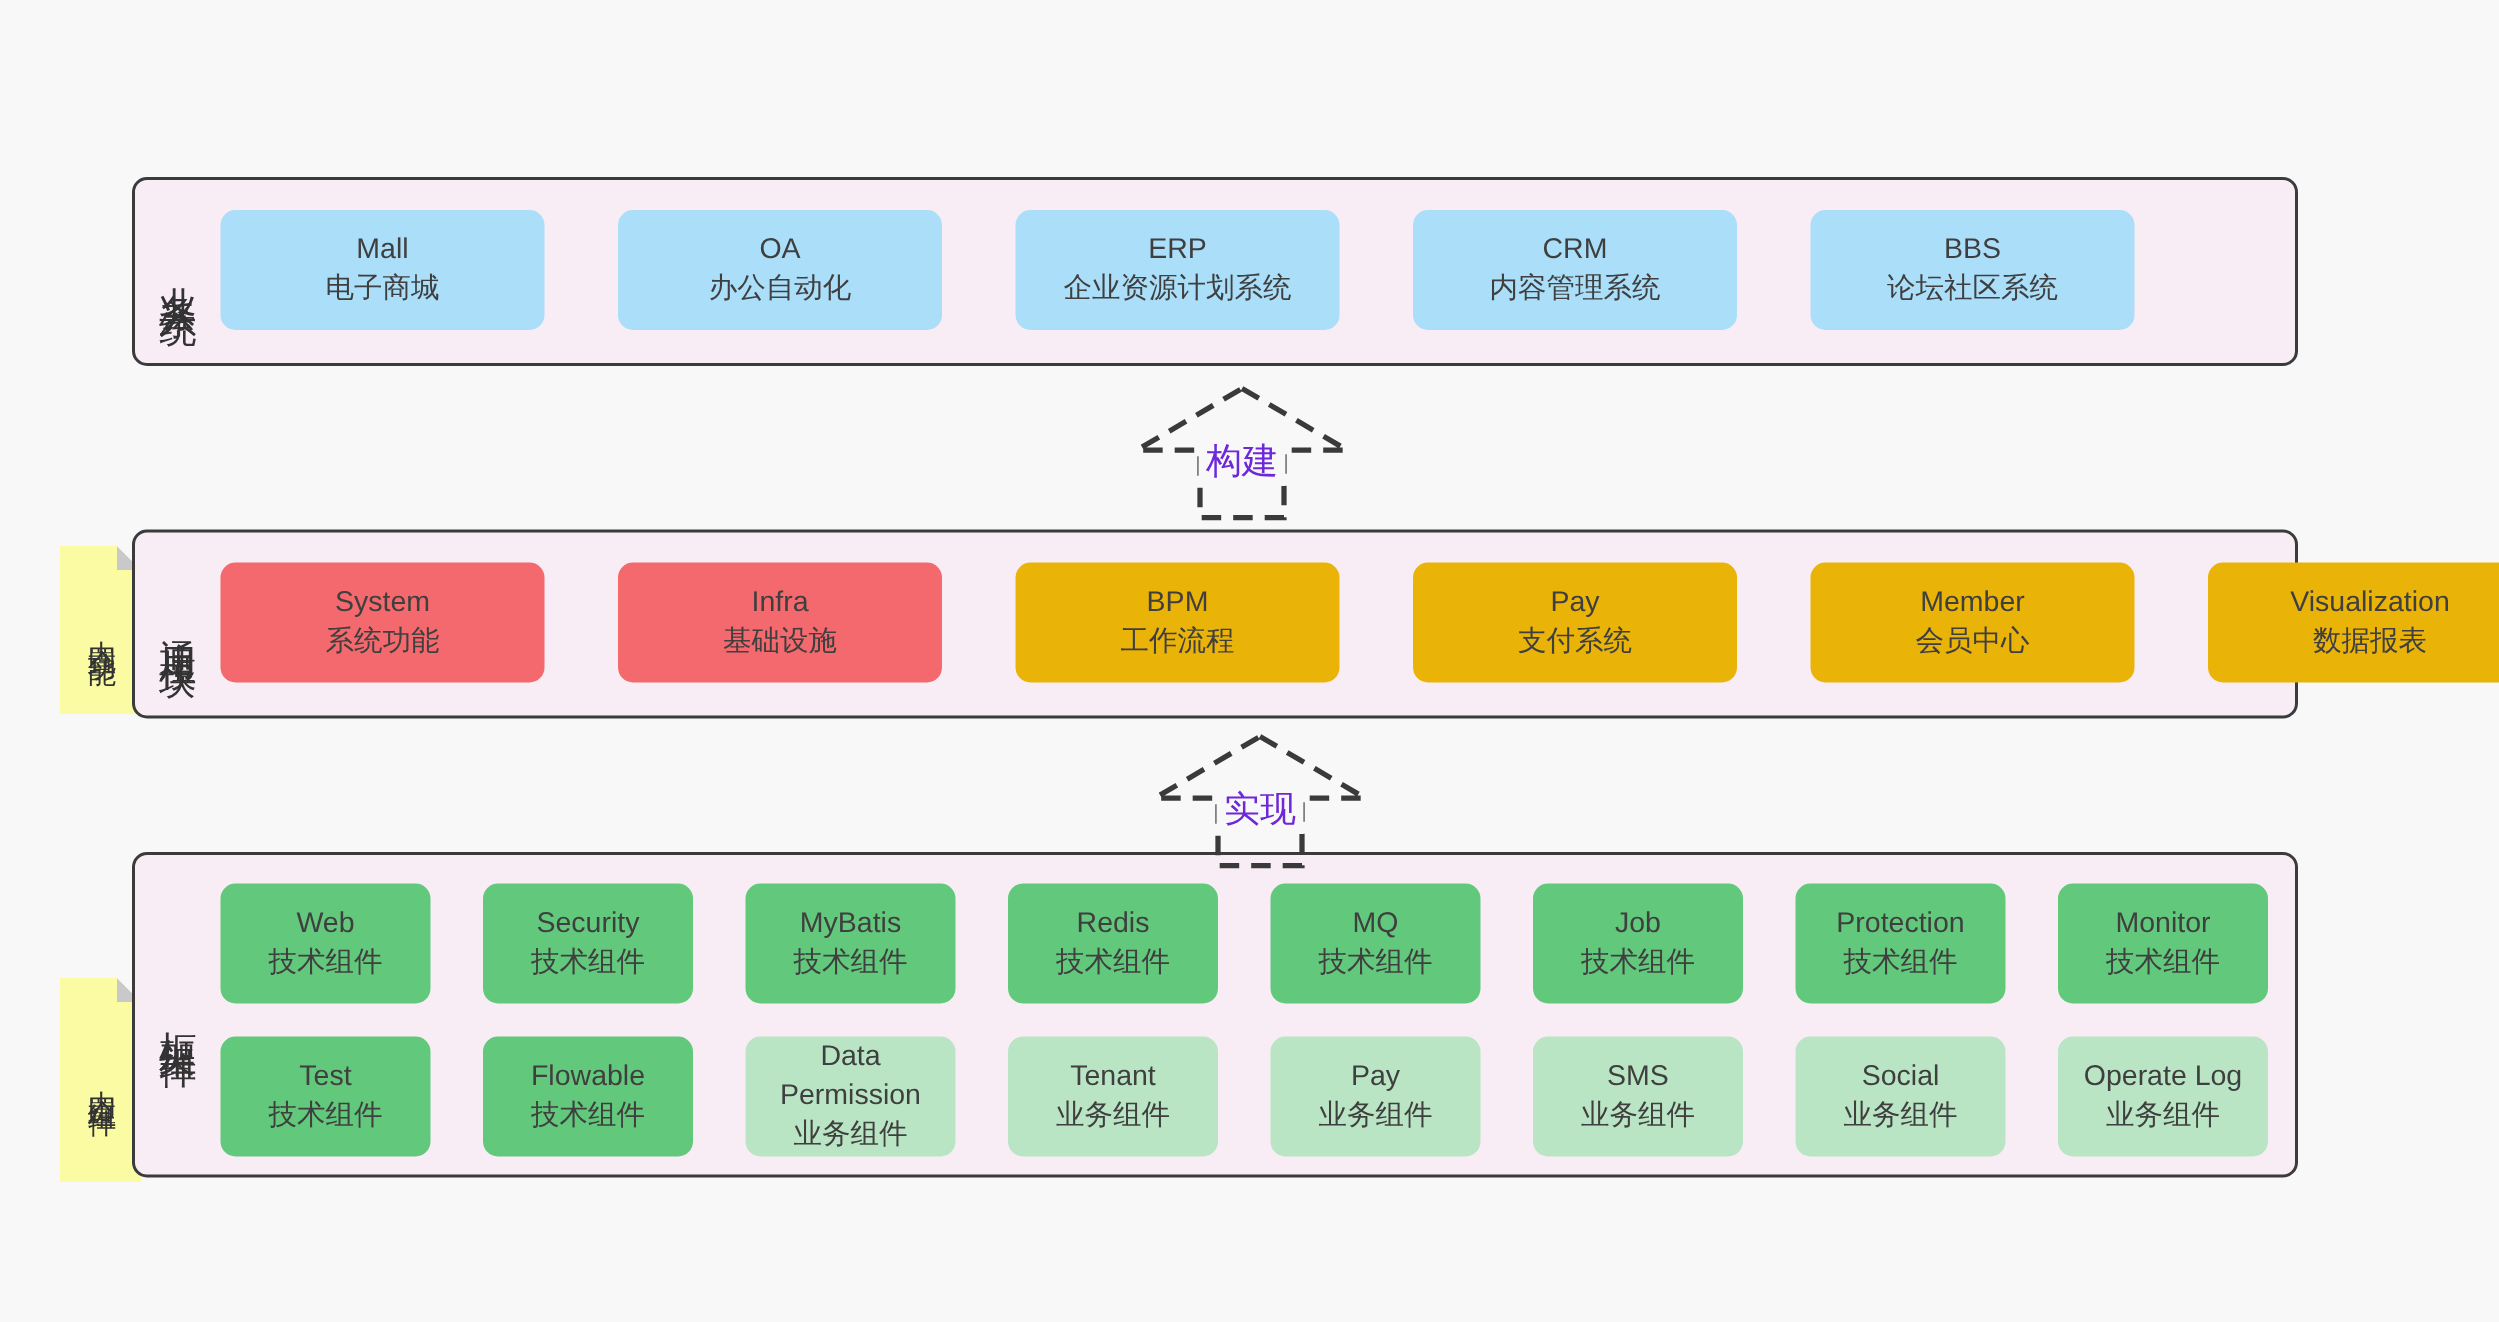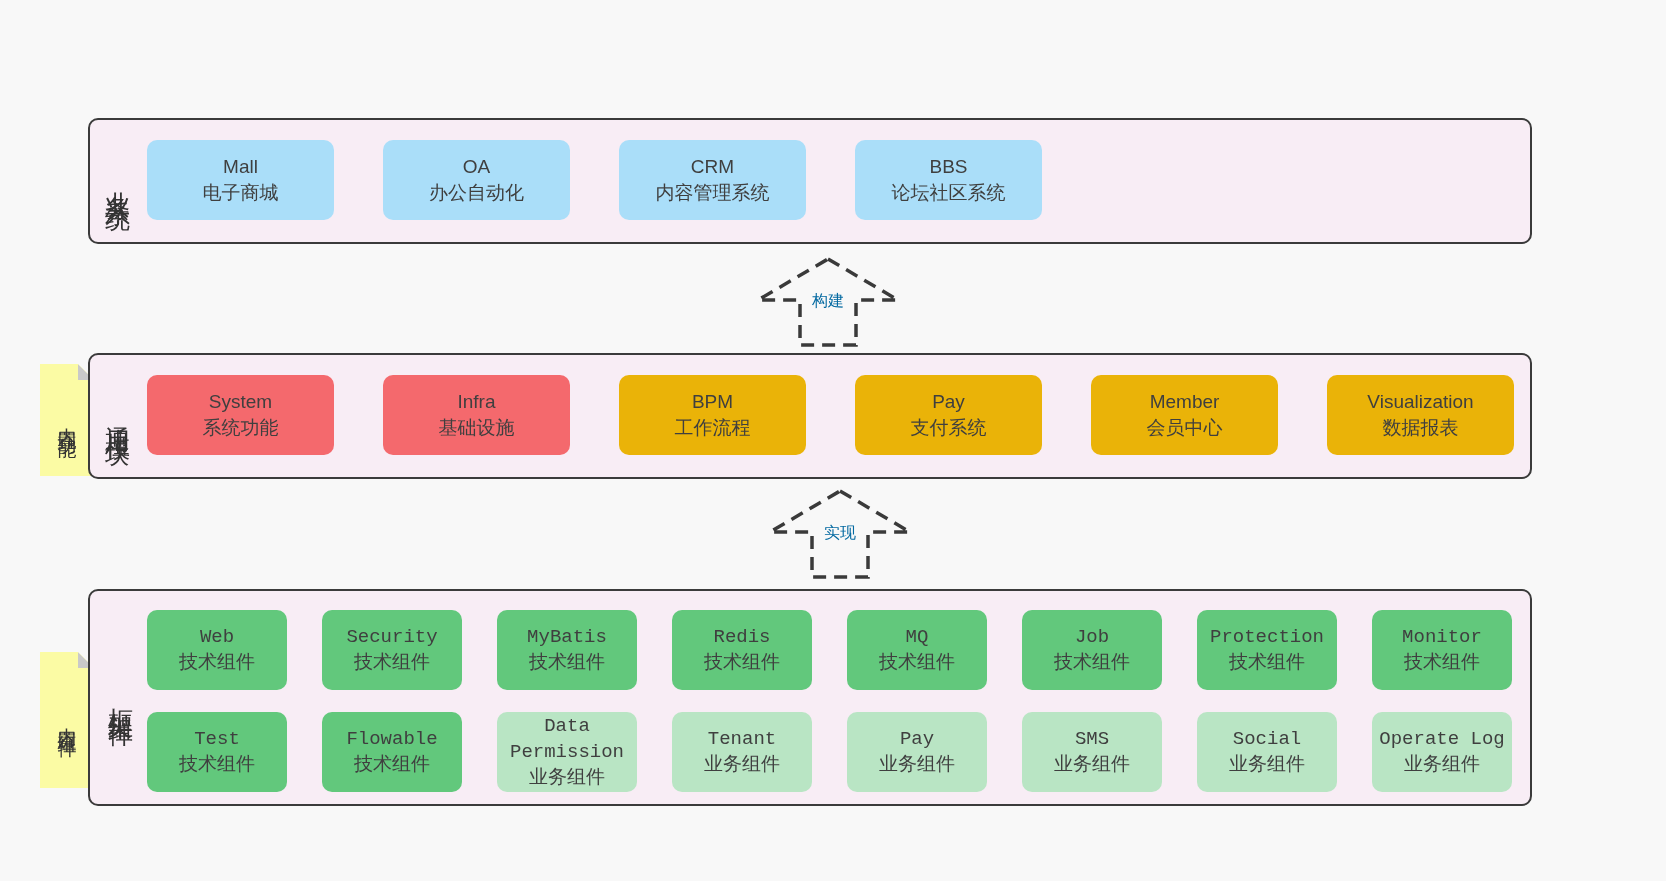--- a/index.html
+++ b/index.html
@@ -15,40 +15,40 @@
   .panel{
     position:absolute;
     left:88px;width:1440px;
     background:#f8edf5;
     border:2px solid #3b3b3b;
     border-radius:10px;
     z-index:2;
   }
   .panel-1{top:118px;height:122px;}
   .panel-2{top:353px;height:122px;}
-  .panel-3{top:589px;height:213px;font-family:Liberation Mono, monospace;}
+  .panel-3{top:568px;height:213px;}
   .v-title{
     position:absolute;
     left:12px;top:50%;
     transform:translateY(-50%);
     writing-mode:vertical-rl;
     text-orientation:upright;
     font-size:25px;
     letter-spacing:5px;
     color:#333;
     white-space:nowrap;
   }
   
   .row{
     position:absolute;
     left:57px;
     display:flex;
     gap:49px;
   }
-  .row .box{width:187px;height:80px;}
+  .row .box{width:216px;height:80px;}
   .row.row-8{gap:35px;}
   .row.row-8 .box{width:140px;}
   .row-a{top:20px;}
   .panel-3 .row-a{top:19px;}
   .panel-3 .row-b{top:121px;align-items:flex-end;}
   .box{
     border-radius:10px;
     display:flex;
     flex-direction:column;
     justify-content:center;
@@ -100,22 +100,22 @@
   }
   .arrow-1{left:753px;top:256px;}
   .arrow-2{left:765px;top:488px;}
   .arrow svg{position:absolute;left:0;top:0;}
   .arrow .a-label{
     position:absolute;
     left:50%;top:34px;
     transform:translateX(-50%);
     background:#f8f8f8;
     padding:1px 5px;
-    font-size:16px;
-    color:#0369a1;
+    font-size:24px;
+    color:#6d28d9;
     white-space:nowrap;
   }
 </style>
 </head>
 <body>
 
 <div class="sticky sticky-1">
   <div class="fold"></div>
   <div class="s-text">内置功能</div>
 </div>
@@ -128,20 +128,24 @@
 <div class="panel panel-1">
   <div class="v-title">业务系统</div>
   <div class="row row-a">
       <div class="box v-blue">
         <div class="box-title">Mall</div>
         <div class="box-subtitle">电子商城</div>
       </div>
       <div class="box v-blue">
         <div class="box-title">OA</div>
         <div class="box-subtitle">办公自动化</div>
+      </div>
+      <div class="box v-blue">
+        <div class="box-title">ERP</div>
+        <div class="box-subtitle">企业资源计划系统</div>
       </div>
       <div class="box v-blue">
         <div class="box-title">CRM</div>
         <div class="box-subtitle">内容管理系统</div>
       </div>
       <div class="box v-blue">
         <div class="box-title">BBS</div>
         <div class="box-subtitle">论坛社区系统</div>
       </div>
     </div>

